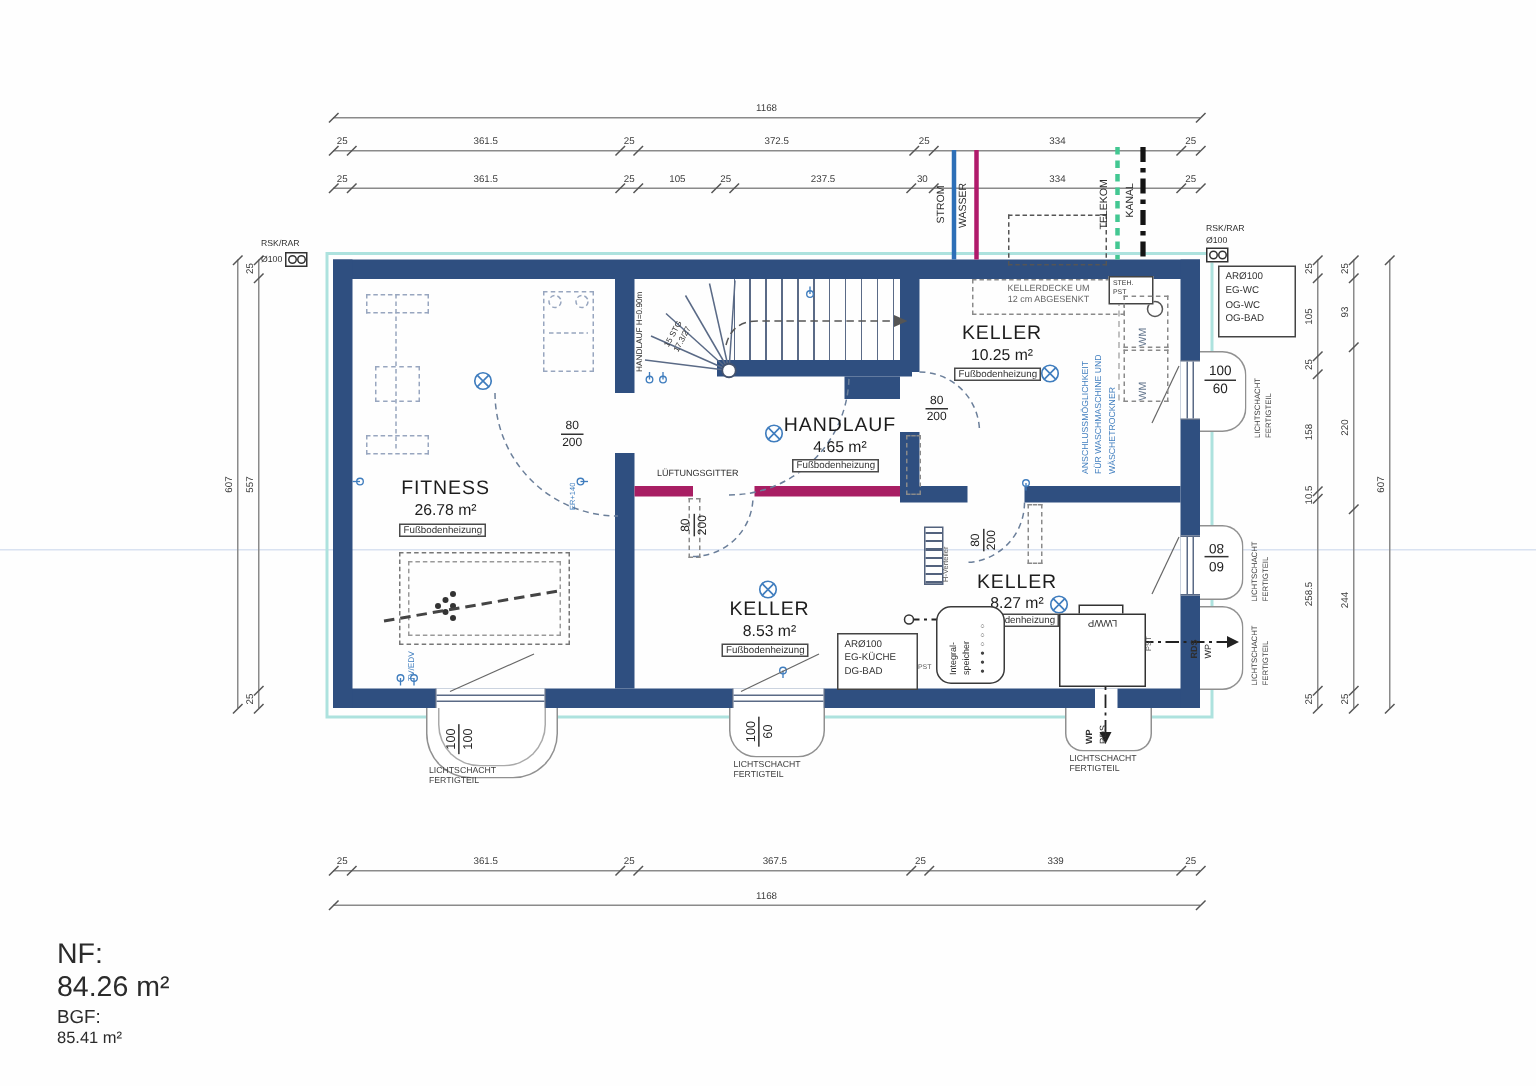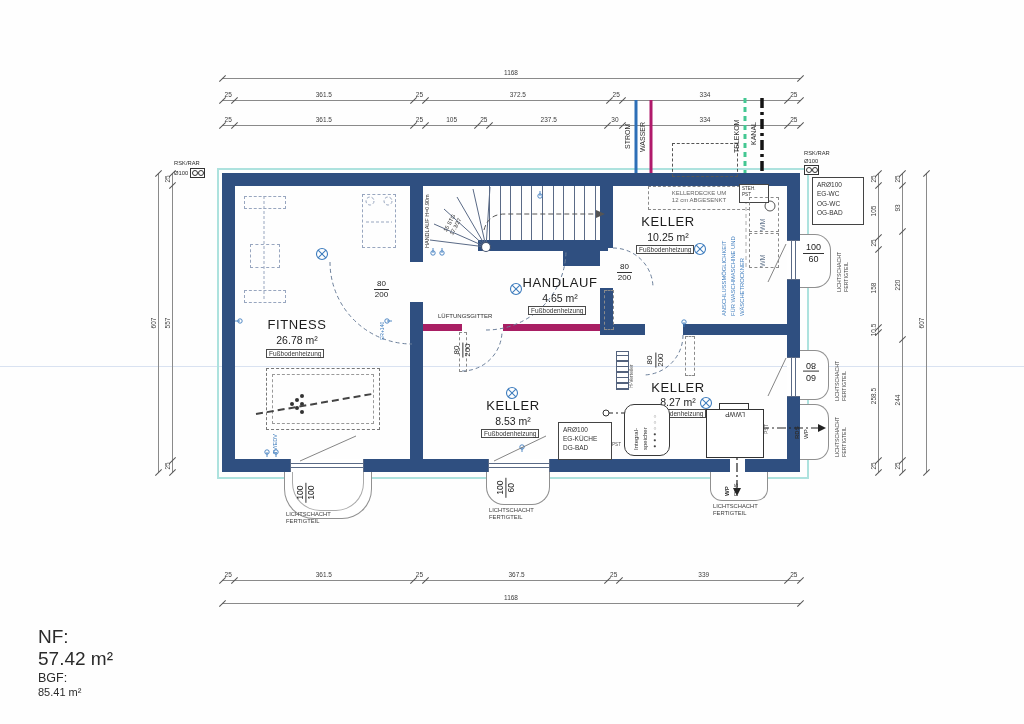--- a/index.html
+++ b/index.html
@@ -353,21 +353,21 @@
 
   <div class="dashbox" style="left:244px;top:196px;width:40px;height:11px;border-color:#98a6bf;"></div>
   <div class="dashbox" style="left:250px;top:244px;width:28px;height:22px;border-color:#98a6bf;"></div>
   <div class="dashbox" style="left:244px;top:290px;width:40px;height:11px;border-color:#98a6bf;"></div>
   <div class="dashbox" style="left:362px;top:194px;width:32px;height:52px;border-color:#98a6bf;"></div>
 
   <div class="dashbox" style="left:266px;top:368px;width:112px;height:60px;border-color:#777;"></div>
   <div class="dashbox" style="left:272px;top:374px;width:100px;height:48px;border-color:#999;"></div>
 
   <div class="lbl" style="left:38px;top:626px;font-size:19px;color:#2b2b2b;">NF:</div>
-  <div class="lbl" style="left:38px;top:648px;font-size:19px;color:#2b2b2b;">57.42 m²</div>
+  <div class="lbl" style="left:38px;top:648px;font-size:19px;color:#2b2b2b;">84.26 m²</div>
   <div class="lbl" style="left:38px;top:671px;font-size:12.5px;color:#2b2b2b;">BGF:</div>
   <div class="lbl" style="left:38px;top:686px;font-size:11px;color:#2b2b2b;">85.41 m²</div>
 
   <svg width="1024" height="724" viewBox="0 0 1024 724">
 
     <line x1="636" y1="100" x2="636" y2="173" stroke="#2d6fb7" stroke-width="3"></line>
     <line x1="651" y1="100" x2="651" y2="173" stroke="#b01a6b" stroke-width="3"></line>
     <line x1="745" y1="98" x2="745" y2="173" stroke="#43c792" stroke-width="3" stroke-dasharray="5 4"></line>
     <line x1="762" y1="98" x2="762" y2="173" stroke="#141414" stroke-width="3.5" stroke-dasharray="10 4 3 4"></line>
 

